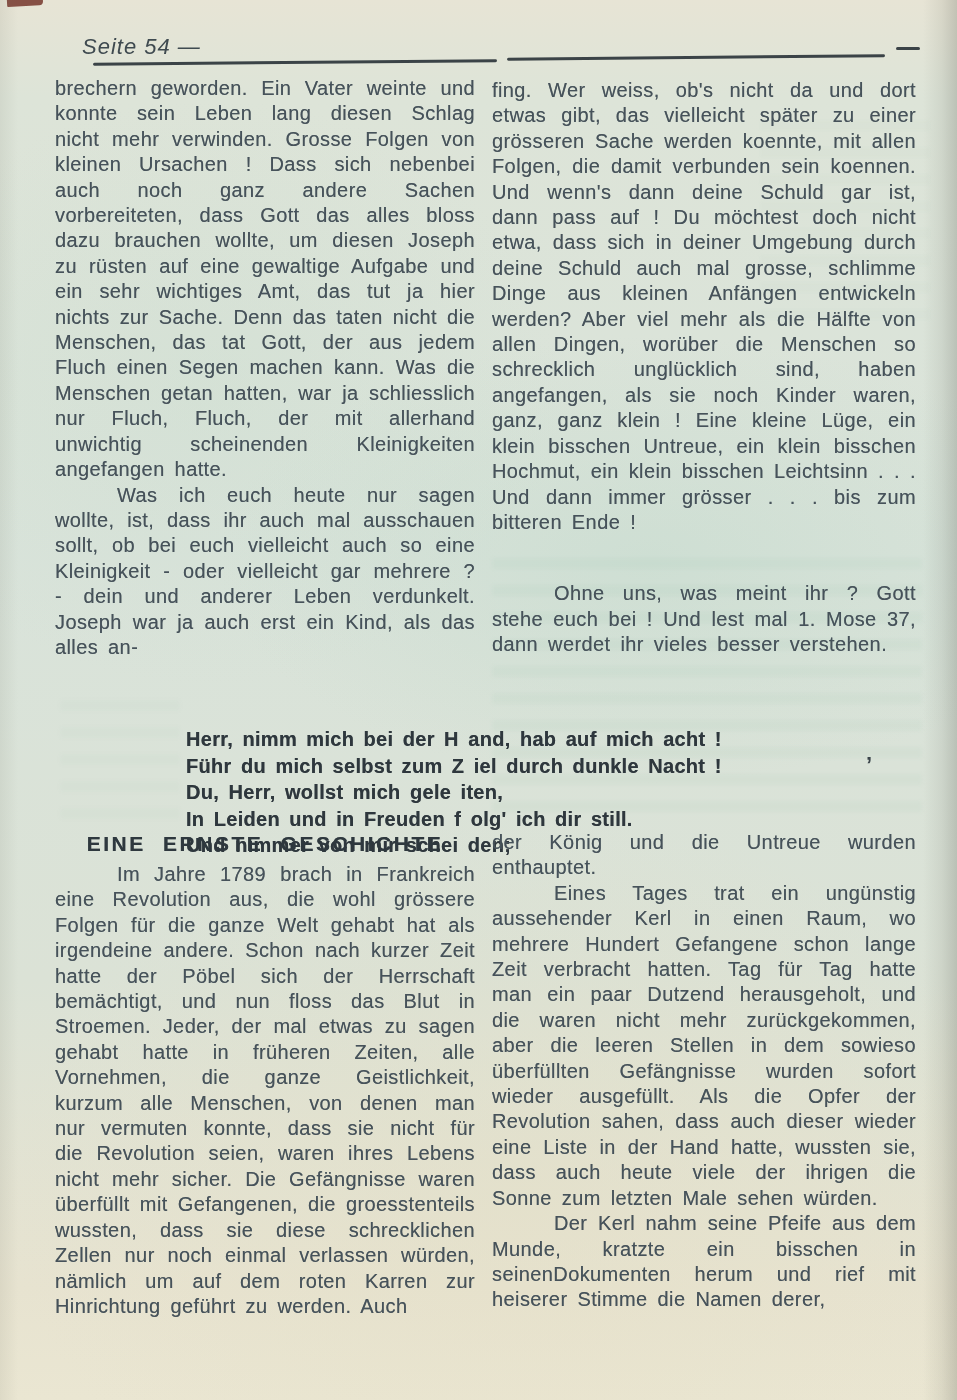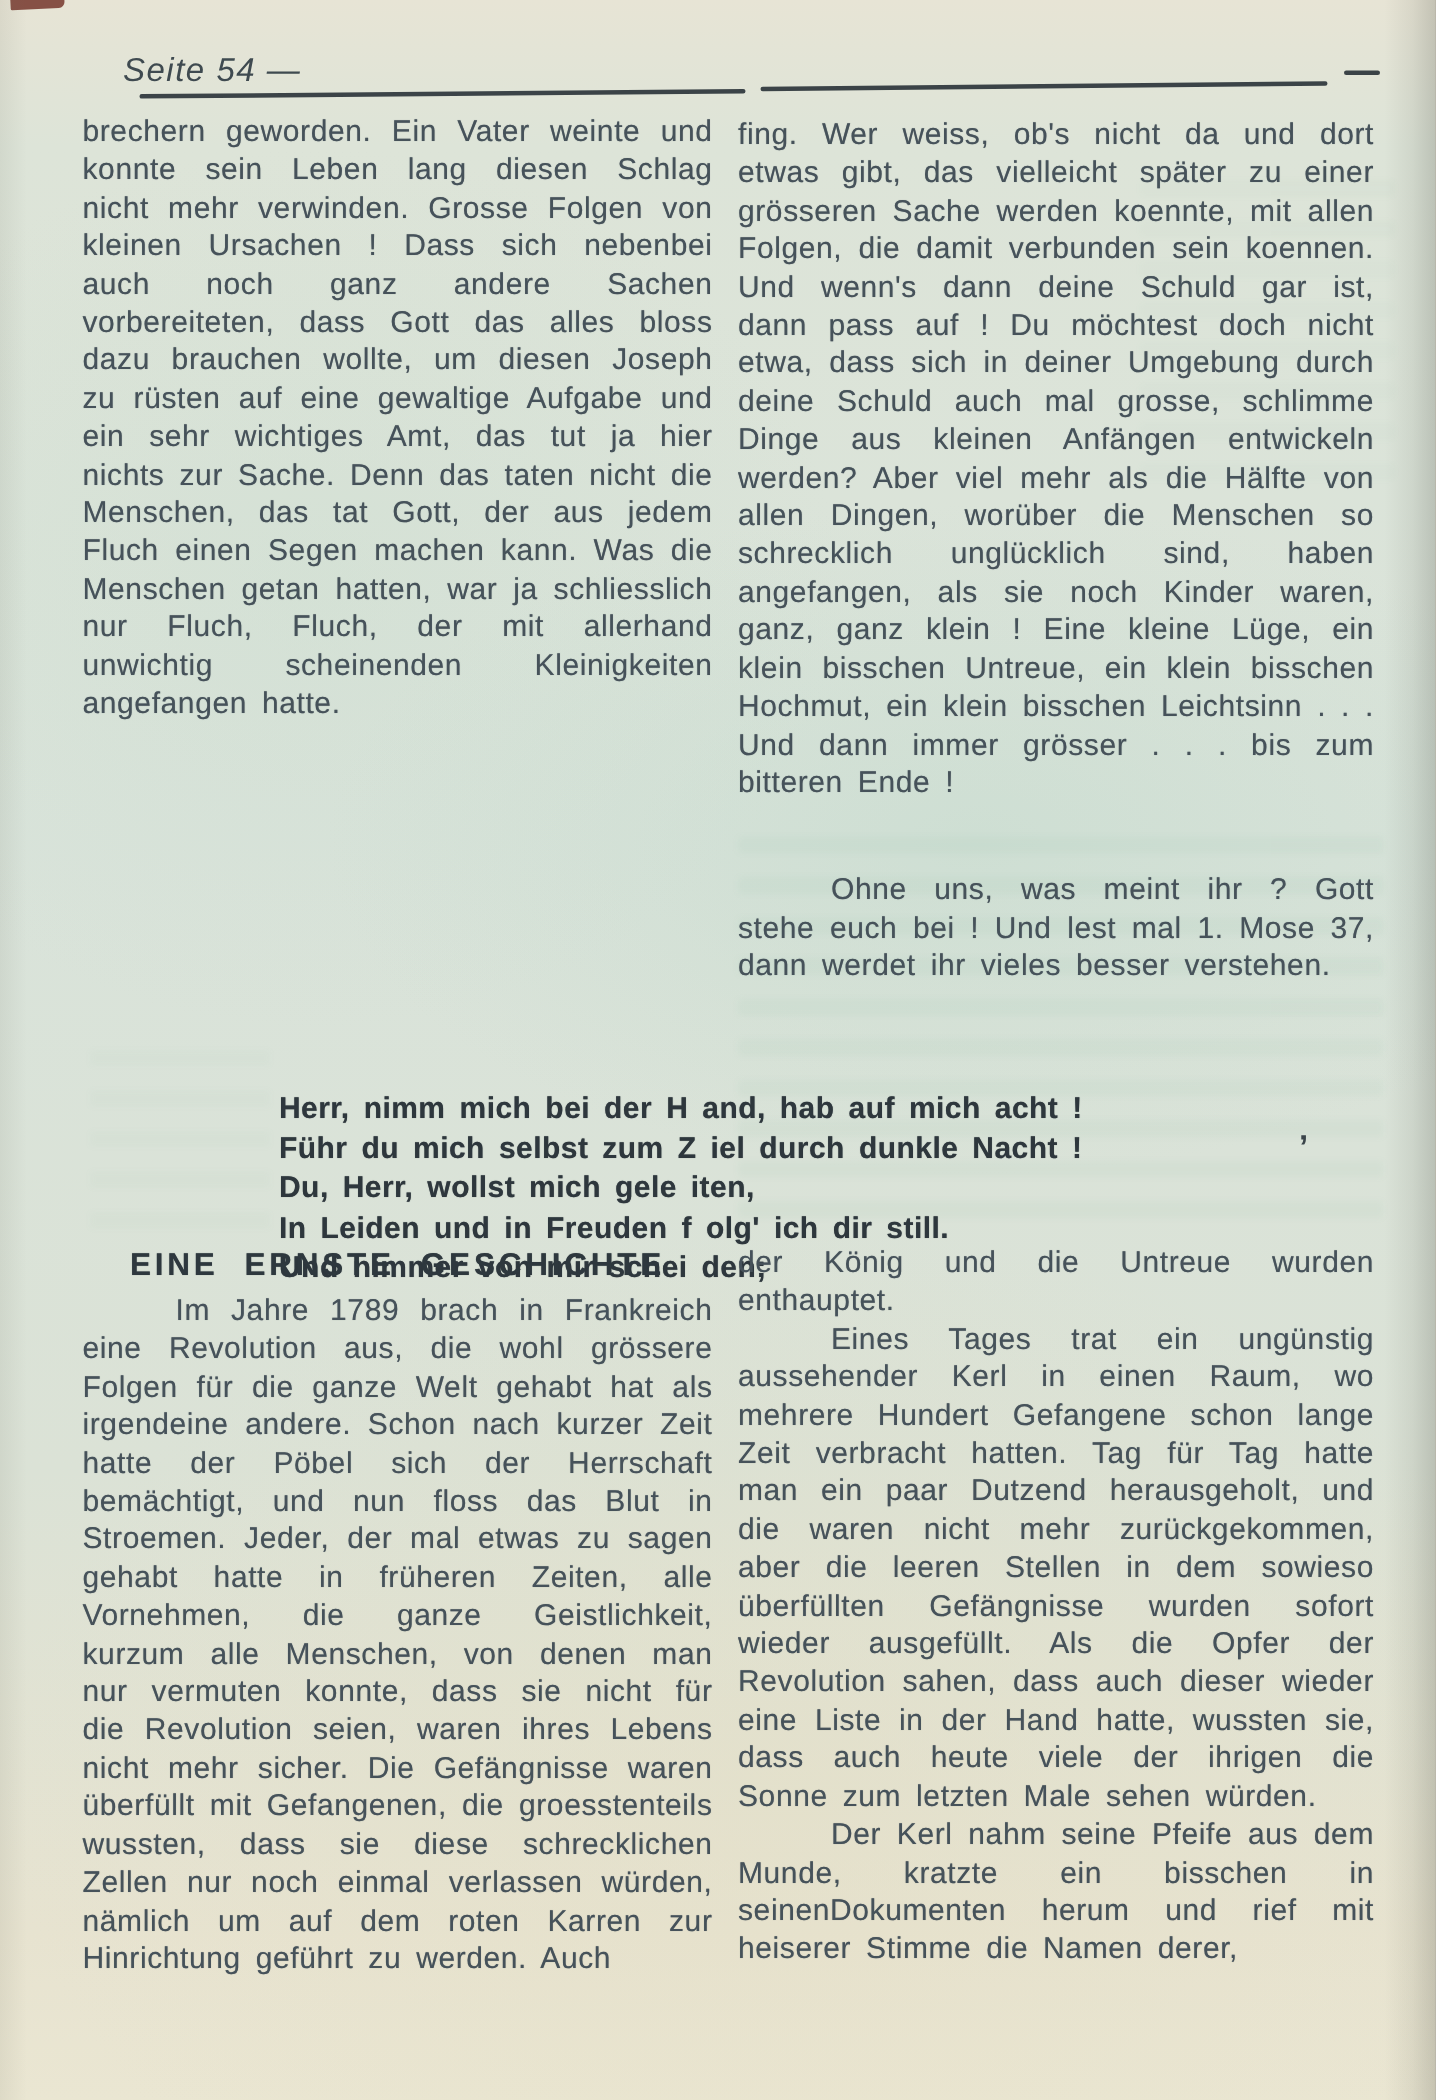--- a/index.html
+++ b/index.html
@@ -102,20 +102,21 @@
   <div class="ghost g2"></div>
   <div class="ghost g3"></div>
 
   <div class="page-label">Seite 54 —</div>
   <div class="rule rule-a"></div>
   <div class="rule rule-b"></div>
   <div class="rule rule-c"></div>
 
   <div class="col col-left top-block">
     <p class="para">brechern geworden. Ein Vater weinte und konnte sein Leben lang diesen Schlag nicht mehr verwinden. Grosse Folgen von kleinen Ursachen ! Dass sich nebenbei auch noch ganz andere Sachen vorbereiteten, dass Gott das alles bloss dazu brauchen wollte, um diesen Joseph zu rüsten auf eine gewaltige Aufgabe und ein sehr wichtiges Amt, das tut ja hier nichts zur Sache. Denn das taten nicht die Menschen, das tat Gott, der aus jedem Fluch einen Segen machen kann. Was die Menschen getan hatten, war ja schliesslich nur Fluch, Fluch, der mit allerhand unwichtig scheinenden Kleinigkeiten angefangen hatte.</p>
+    <p class="para indent">Was ich euch heute nur sagen wollte, ist, dass ihr auch mal ausschauen sollt, ob bei euch vielleicht auch so eine Kleinigkeit - oder vielleicht gar mehrere ? - dein und anderer Leben verdunkelt. Joseph war ja auch erst ein Kind, als das alles an-</p>
   </div>
 
   <div class="col col-right rt">
     <p class="para">fing. Wer weiss, ob's nicht da und dort etwas gibt, das vielleicht später zu einer grösseren Sache werden koennte, mit allen Folgen, die damit verbunden sein koennen. Und wenn's dann deine Schuld gar ist, dann pass auf ! Du möchtest doch nicht etwa, dass sich in deiner Umgebung durch deine Schuld auch mal grosse, schlimme Dinge aus kleinen Anfängen entwickeln werden? Aber viel mehr als die Hälfte von allen Dingen, worüber die Menschen so schrecklich unglücklich sind, haben angefangen, als sie noch Kinder waren, ganz, ganz klein ! Eine kleine Lüge, ein klein bisschen Untreue, ein klein bisschen Hochmut, ein klein bisschen Leichtsinn . . .  Und dann immer grösser . . .  bis zum bitteren Ende !</p>
     <p class="para indent gap-before">Ohne uns, was meint ihr ? Gott stehe euch bei ! Und lest mal 1. Mose 37, dann werdet ihr vieles besser verstehen.</p>
   </div>
 
   <div class="verse">
     <div class="verse-line">Herr, nimm mich bei der H and, hab auf mich acht !</div>
     <div class="verse-line">Führ du mich selbst zum Z iel durch dunkle Nacht !</div>

